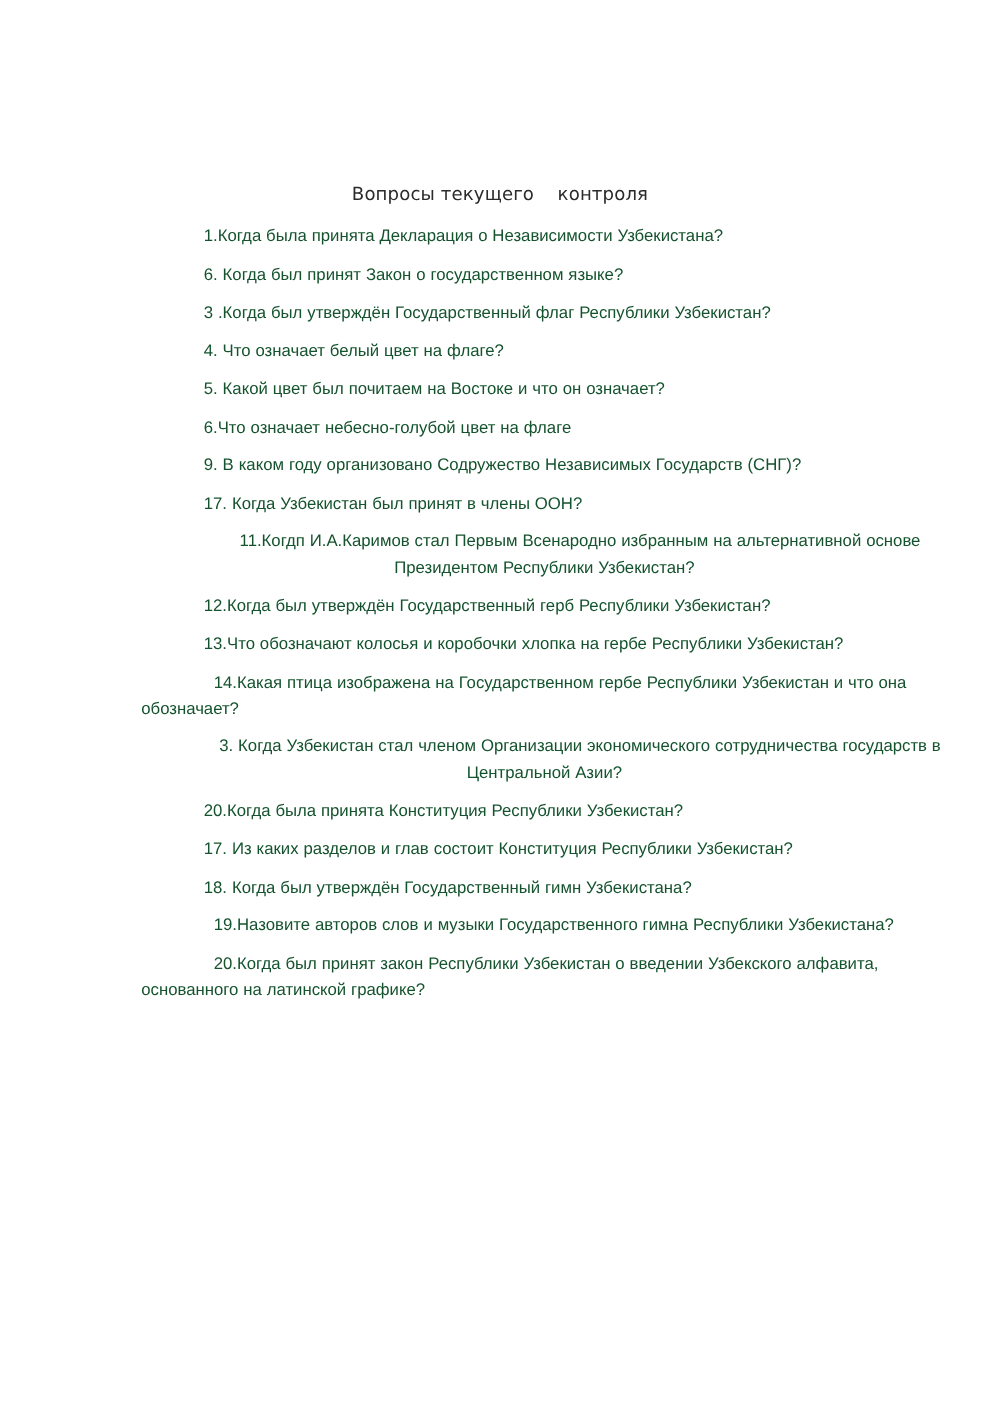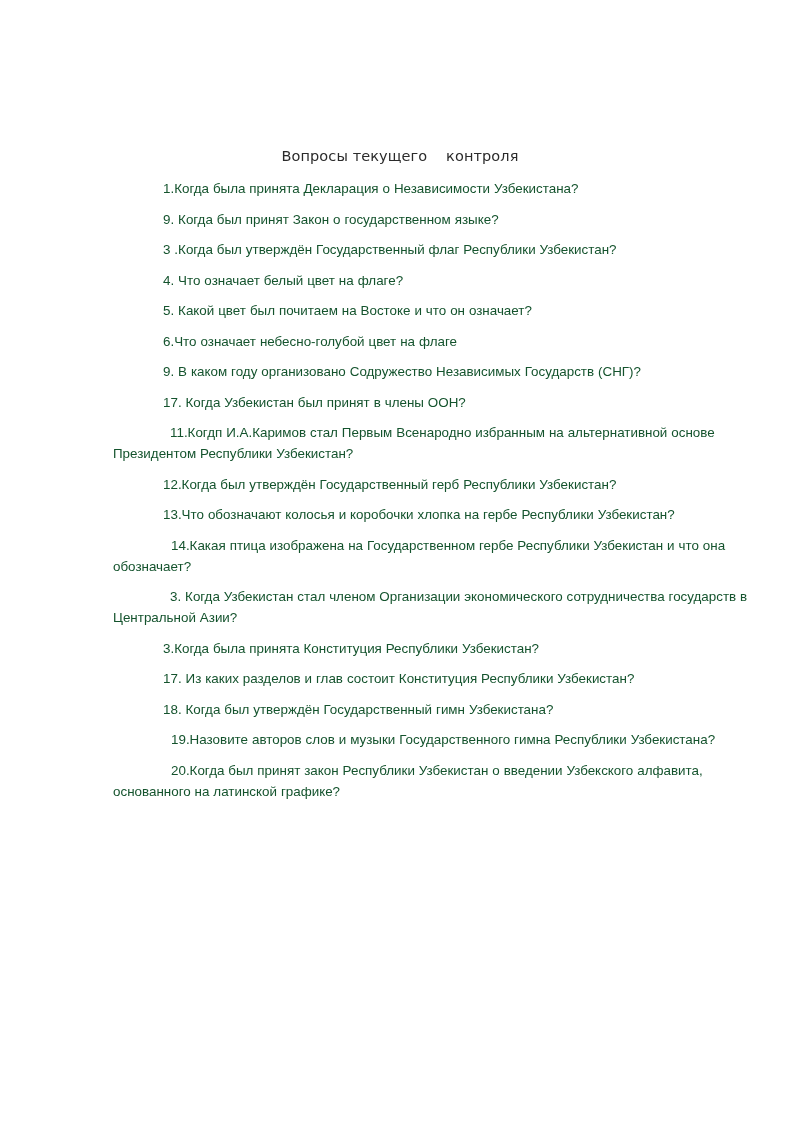--- a/index.html
+++ b/index.html
@@ -51,45 +51,45 @@
 
   .question {
     margin: 0 0 9.5px 0;
     text-indent: 50px;
     text-align: left;
     word-spacing: 0.2px;
     white-space: normal;
   }
 
   .question.indent-sm { text-indent: 50px; }
-  .question.indent-md { text-indent: 57px; }
+  .question.indent-md { text-indent: 57px; text-align: center; }
   .question.indent-lg { text-indent: 58px; }
 </style>
 </head>
 <body>
 
 <div class="page">
 
   <div class="doc-title">Вопросы текущего    контроля</div>
 
   <div class="question-list">
 
     <p class="question indent-sm">1.Когда была принята Декларация о Независимости Узбекистана?</p>
-    <p class="question indent-sm">9. Когда был принят Закон о государственном языке?</p>
+    <p class="question indent-sm">6. Когда был принят Закон о государственном языке?</p>
     <p class="question indent-sm">3 .Когда был утверждён Государственный флаг Республики Узбекистан?</p>
     <p class="question indent-sm">4. Что означает белый цвет на флаге?</p>
     <p class="question indent-sm">5. Какой цвет был почитаем на Востоке и что он означает?</p>
     <p class="question indent-sm">6.Что означает небесно-голубой цвет на флаге</p>
     <p class="question indent-sm">9. В каком году организовано Содружество Независимых Государств (СНГ)?</p>
     <p class="question indent-sm">17. Когда Узбекистан был принят в члены ООН?</p>
     <p class="question indent-md">11.Когдп И.А.Каримов стал Первым Всенародно избранным на альтернативной основе Президентом Республики Узбекистан?</p>
     <p class="question indent-sm">12.Когда был утверждён Государственный герб Республики Узбекистан?</p>
     <p class="question indent-sm">13.Что обозначают колосья и коробочки хлопка на гербе Республики Узбекистан?</p>
     <p class="question indent-lg">14.Какая птица изображена на Государственном гербе Республики Узбекистан и что она обозначает?</p>
     <p class="question indent-md">3. Когда Узбекистан стал членом Организации экономического сотрудничества государств в Центральной Азии?</p>
-    <p class="question indent-sm">3.Когда была принята Конституция Республики Узбекистан?</p>
+    <p class="question indent-sm">20.Когда была принята Конституция Республики Узбекистан?</p>
     <p class="question indent-sm">17. Из каких разделов и глав состоит Конституция Республики Узбекистан?</p>
     <p class="question indent-sm">18. Когда был утверждён Государственный гимн Узбекистана?</p>
     <p class="question indent-lg">19.Назовите авторов слов и музыки Государственного гимна Республики Узбекистана?</p>
     <p class="question indent-lg">20.Когда был принят закон Республики Узбекистан о введении Узбекского алфавита, основанного на латинской графике?</p>
 
   </div>
 </div>
 
 </body></html>

